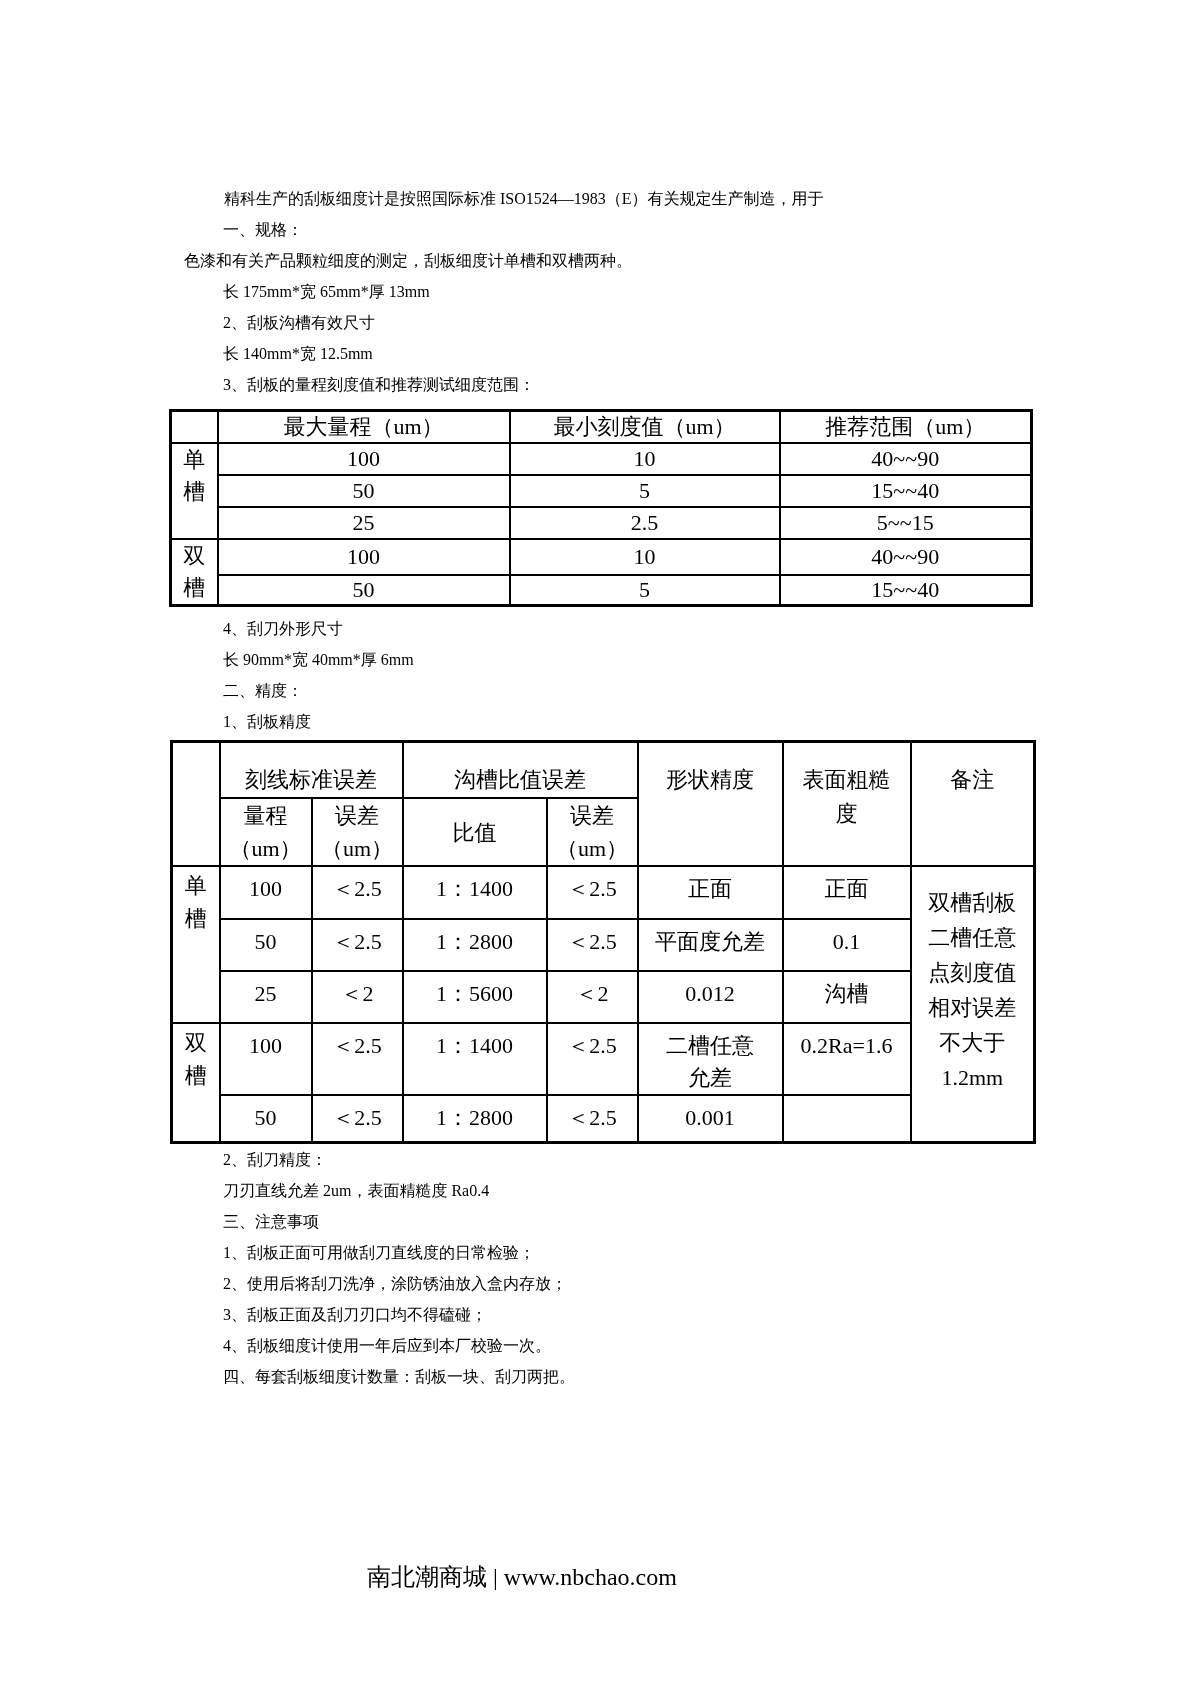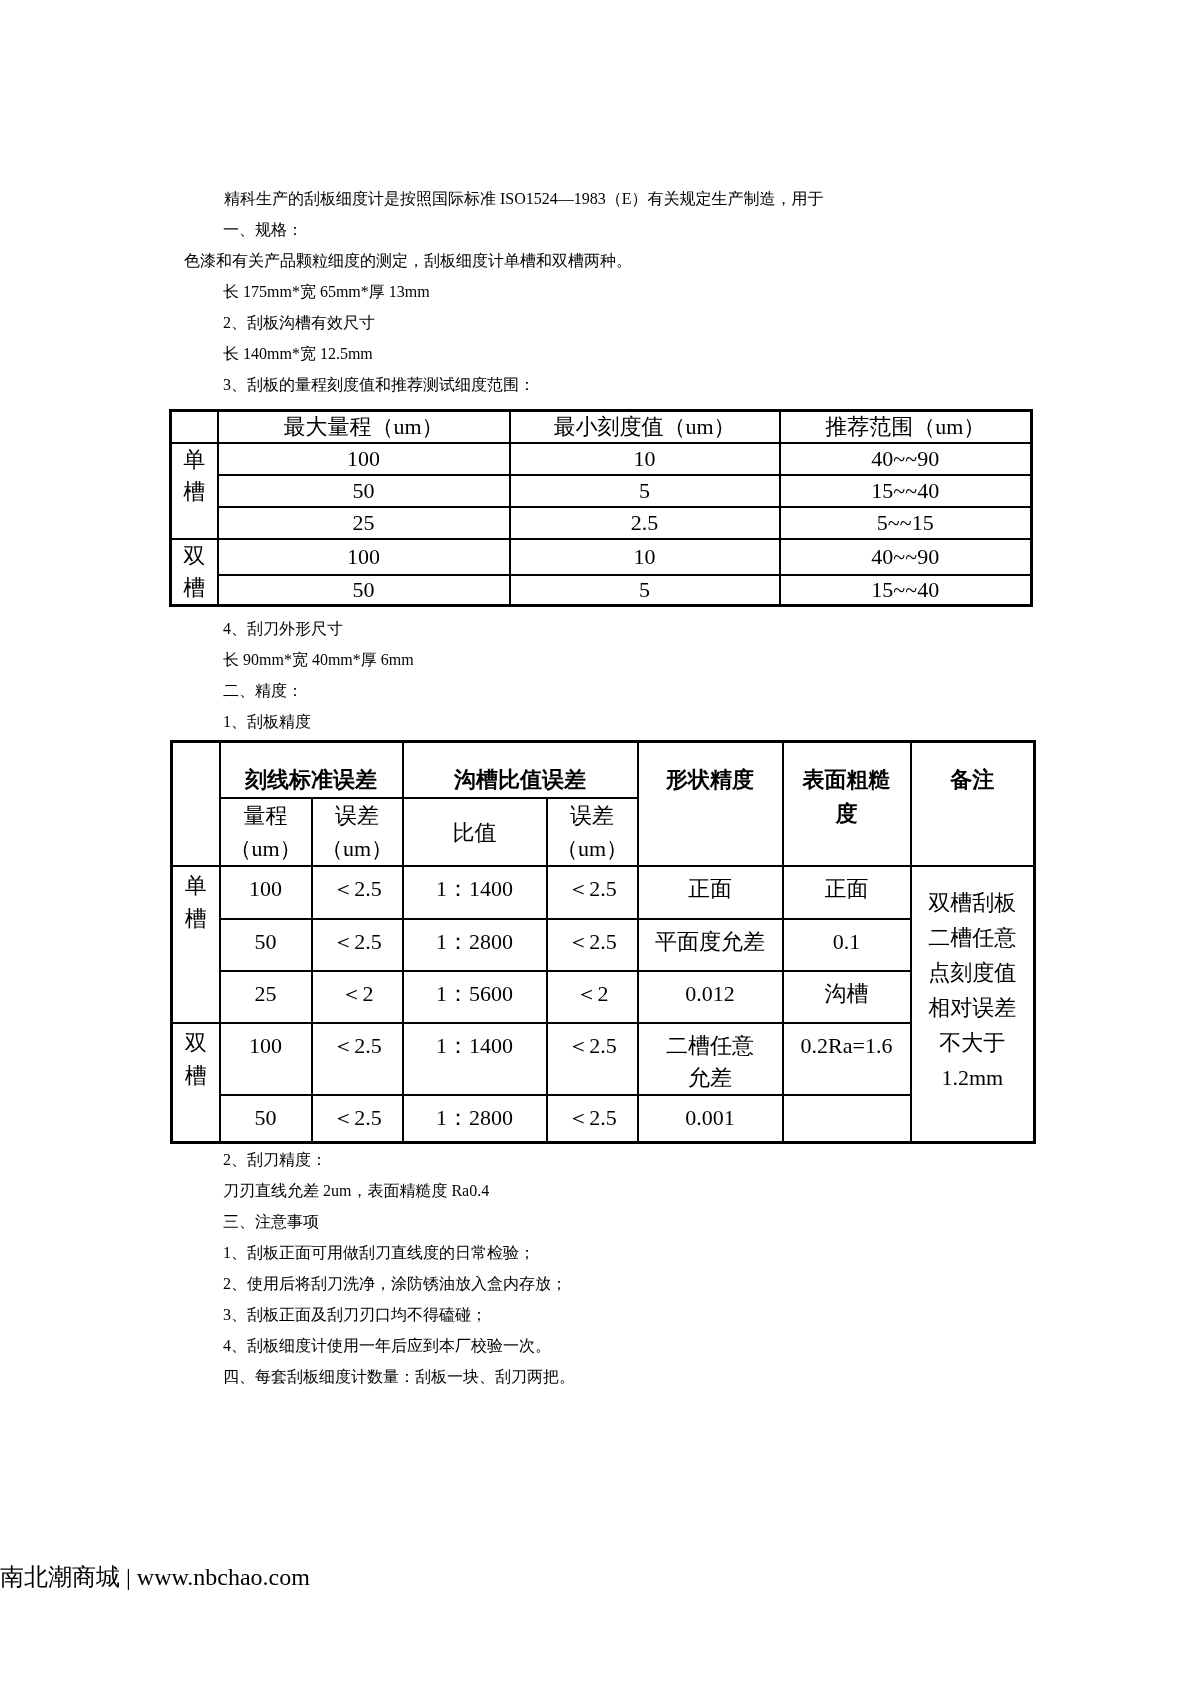--- a/index.html
+++ b/index.html
@@ -42,29 +42,29 @@
   
   .t2 { margin:3px 0 0 15px; width:863px; }
   .t2 td { white-space:pre-line; }
   .t2 tr.h1 { height:55px; }
   .t2 tr.h2 { height:63px; }
   .t2 tr.r1 { height:53px; }
   .t2 tr.r2 { height:52px; }
   .t2 tr.r3 { height:52px; }
   .t2 tr.r4 { height:62px; }
   .t2 tr.r5 { height:47px; }
-  .t2 .ghead { vertical-align:top; padding-top:20px; line-height:34px;font-weight:bold; }
+  .t2 .ghead { vertical-align:top; padding-top:20px; line-height:34px; }
   .t2 .shead { vertical-align:middle; line-height:33px; }
   .t2 .dcell { vertical-align:top; padding-top:6px; line-height:32px; }
   .t2 .glabel { vertical-align:top; padding-top:2px; line-height:33px; }
   .t2 .remark { vertical-align:top; padding-top:18px; line-height:35px; }
 
   .footer {
     position:absolute; top:1561px; left:0; width:1044px;
-    font-size:24px; line-height:32px;
+    text-align:center; font-size:24px; line-height:32px;
   }
 </style>
 </head>
 <body>
 
 <div class="content">
 
   <p class="line first">精科生产的刮板细度计是按照国际标准 ISO1524—1983（E）有关规定生产制造，用于</p>
   <p class="line indent">一、规格：</p>
 

